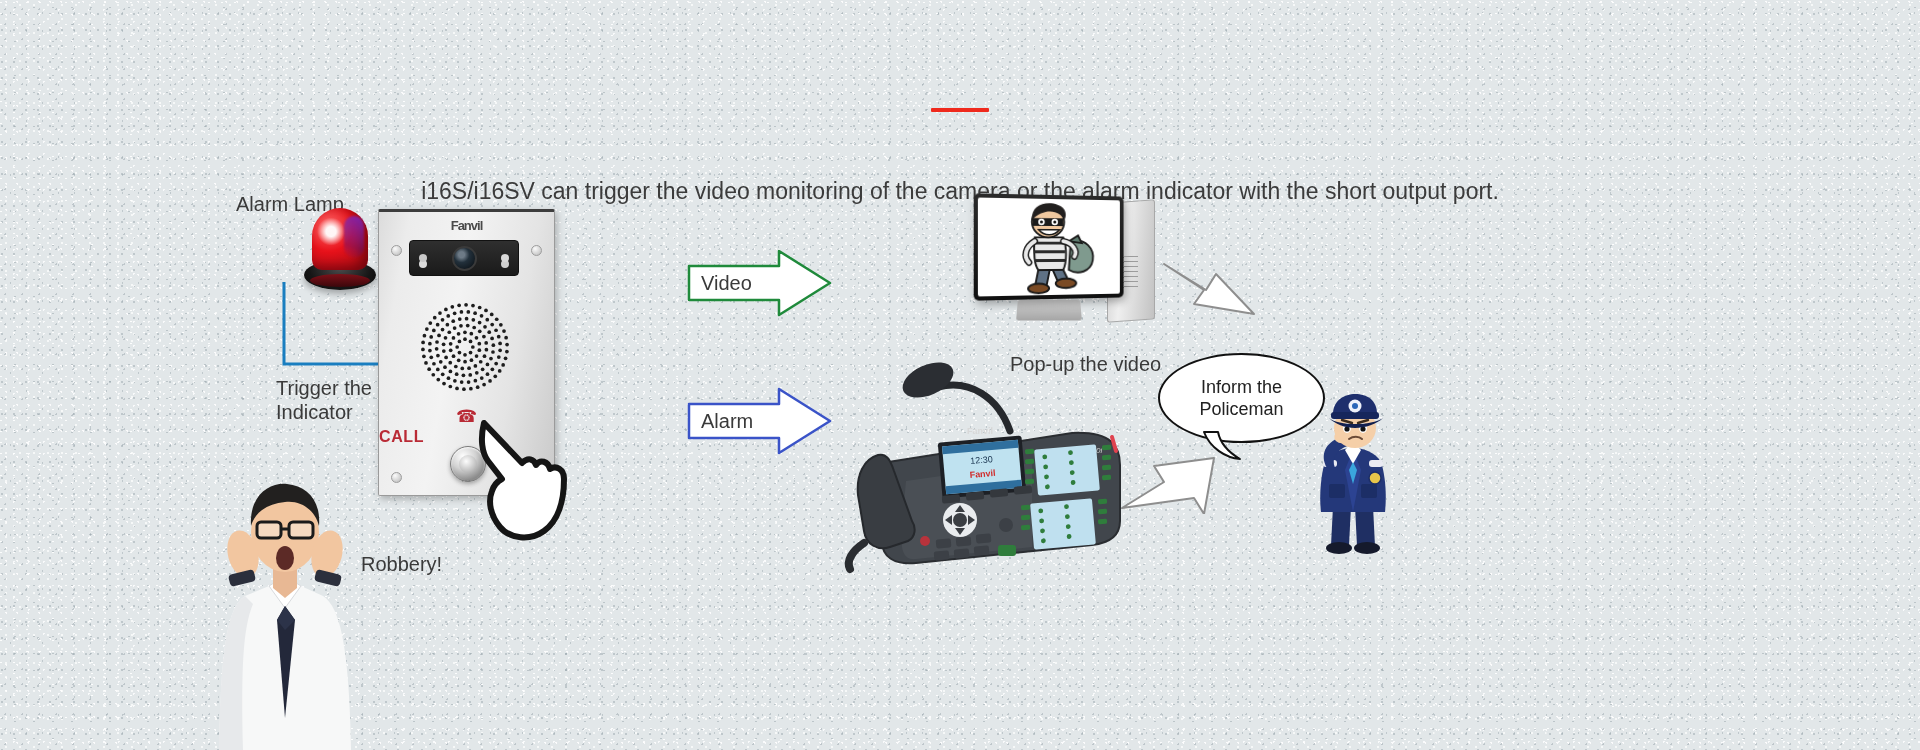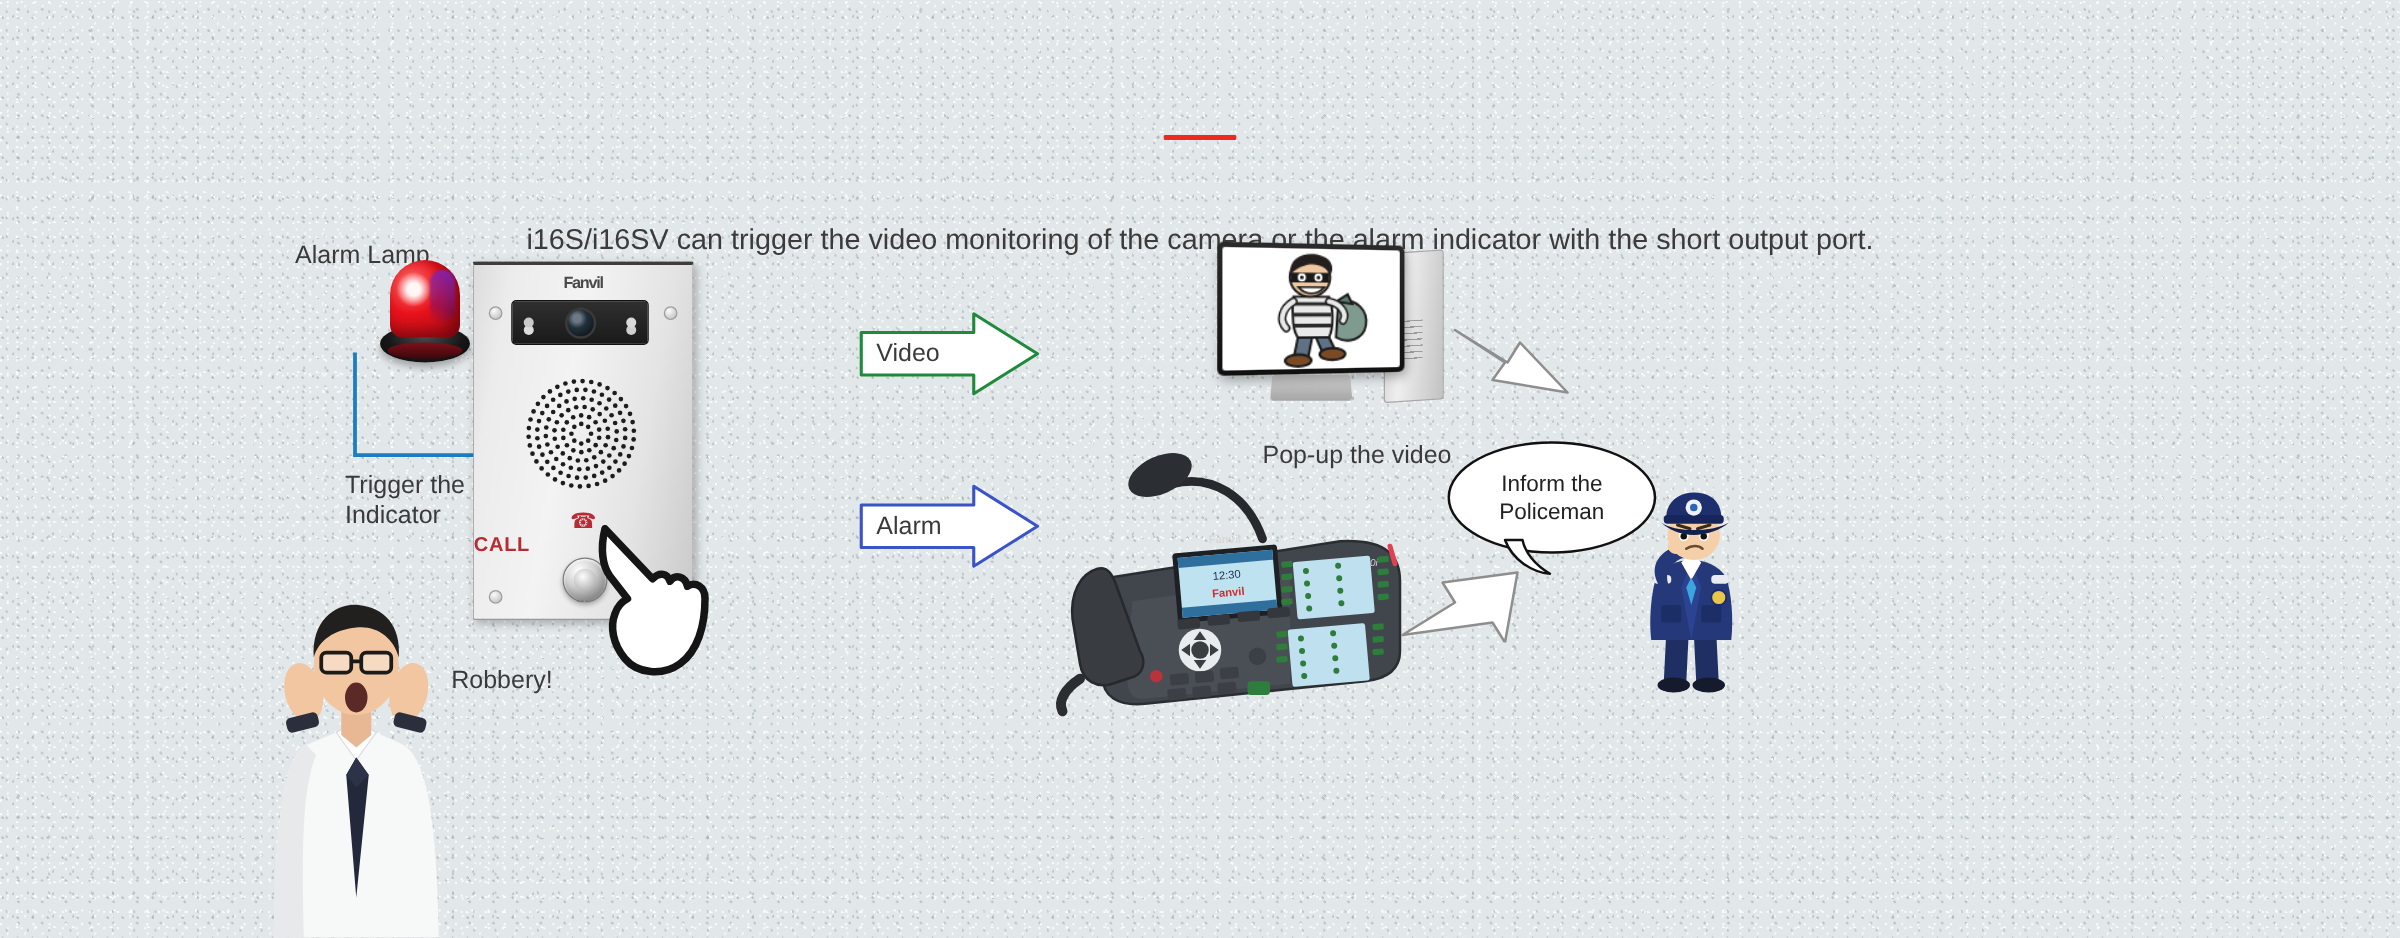--- a/index.html
+++ b/index.html
@@ -380,21 +380,21 @@
 
     <ellipse cx="70" cy="90" rx="9" ry="12" fill="#5c2a26"></ellipse>
 
     <ellipse cx="28" cy="86" rx="15" ry="24" fill="#f2c6a0" transform="rotate(-14 28 86)"></ellipse>
     <ellipse cx="112" cy="86" rx="15" ry="24" fill="#f2c6a0" transform="rotate(14 112 86)"></ellipse>
 
     <rect x="14" y="104" width="26" height="12" rx="4" fill="#2b2f3c" transform="rotate(-14 27 110)"></rect>
     <rect x="100" y="104" width="26" height="12" rx="4" fill="#2b2f3c" transform="rotate(14 113 110)"></rect>
   </svg>
 
-  <div class="lbl" style="left:361px;top:516px;">Robbery!</div>
+  <div class="lbl" style="left:361px;top:536px;">Robbery!</div>
 
   <div class="flow-arrow" style="left:667px;top:248px;">
     <svg viewBox="0 0 145 70" width="145" height="70">
       <polygon points="2,18 92,18 92,3 143,35 92,67 92,52 2,52" fill="#ffffff" stroke="#1f8a3b" stroke-width="2.5" stroke-linejoin="round"></polygon>
     </svg>
     <span class="ftext">Video</span>
   </div>
 
   <div class="flow-arrow" style="left:667px;top:386px;">
     <svg viewBox="0 0 145 70" width="145" height="70">

